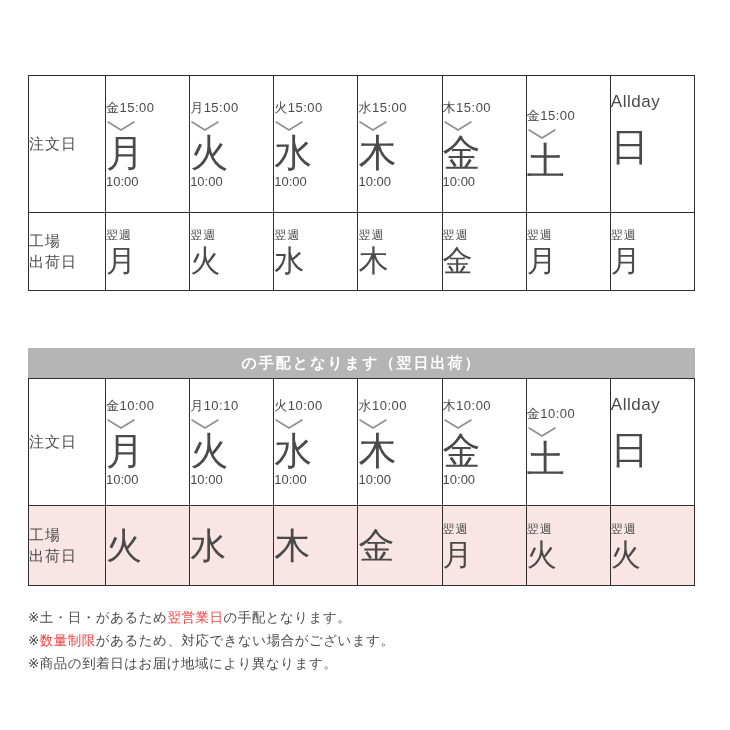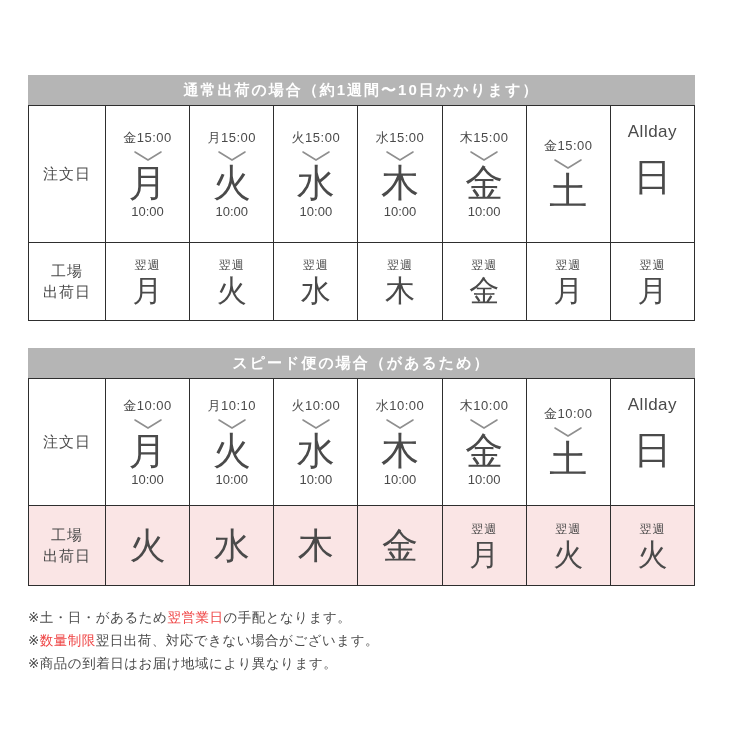--- a/index.html
+++ b/index.html
@@ -14,21 +14,21 @@
   .title-bar { height:30px; background:#b5b5b5; color:#ffffff;
     font-size:15px; font-weight:bold; letter-spacing:2px;
     display:flex; align-items:center; justify-content:center; }
 
   .grid { display:grid; grid-template-columns:76px repeat(7,1fr);
     border:1px solid #2e2e2e; background:#fff; }
   #table-normal .grid { grid-template-rows:136px 78px; }
   #table-speed  .grid { grid-template-rows:126px 80px; }
 
   .grid > div { border-left:1px solid #2e2e2e;
-    display:flex; flex-direction:column; align-items:center; justify-content:center;
+    display:flex; flex-direction:column; align-items:flex-start; justify-content:center;
     text-align:center; }
   .grid > div:nth-child(8n+1) { border-left:none; }
   .grid > div:nth-child(n+9) { border-top:1px solid #2e2e2e; }
 
   .row-label { font-size:15px; letter-spacing:1px; line-height:1.35; }
 
   .cutoff { font-size:13px; letter-spacing:0.5px; }
   .cutoff-allday { font-size:17px; letter-spacing:0.5px; }
   .chevron { margin:3px 0 2px 0; line-height:0; }
   .order-day { font-size:38px; line-height:1.05; font-weight:normal; }
@@ -46,174 +46,171 @@
   .notes { position:absolute; left:28px; top:606px; font-size:13.5px;
     line-height:23px; letter-spacing:0.5px; color:#4a4a4a; }
   .notes .hl { color:#ef4444; }
 </style>
 </head>
 <body>
 
 <div class="page">
 
   <div class="sched" id="table-normal">
+    <div class="grid">
+      <div class="row-label">注文日</div>
+
+      <div class="order-cell">
+        <div class="cutoff">金15:00</div>
+        <div class="chevron"><svg width="30" height="12">
+              <polyline points="2,2 15,10 28,2" fill="none" stroke="#8f8f8f" stroke-width="1.6" stroke-linecap="round"></polyline>
+            </svg></div>
+        <div class="order-day">月</div>
+        <div class="order-time">10:00</div>
+      </div>
+      <div class="order-cell">
+        <div class="cutoff">月15:00</div>
+        <div class="chevron"><svg width="30" height="12">
+              <polyline points="2,2 15,10 28,2" fill="none" stroke="#8f8f8f" stroke-width="1.6" stroke-linecap="round"></polyline>
+            </svg></div>
+        <div class="order-day">火</div>
+        <div class="order-time">10:00</div>
+      </div>
+      <div class="order-cell">
+        <div class="cutoff">火15:00</div>
+        <div class="chevron"><svg width="30" height="12">
+              <polyline points="2,2 15,10 28,2" fill="none" stroke="#8f8f8f" stroke-width="1.6" stroke-linecap="round"></polyline>
+            </svg></div>
+        <div class="order-day">水</div>
+        <div class="order-time">10:00</div>
+      </div>
+      <div class="order-cell">
+        <div class="cutoff">水15:00</div>
+        <div class="chevron"><svg width="30" height="12">
+              <polyline points="2,2 15,10 28,2" fill="none" stroke="#8f8f8f" stroke-width="1.6" stroke-linecap="round"></polyline>
+            </svg></div>
+        <div class="order-day">木</div>
+        <div class="order-time">10:00</div>
+      </div>
+      <div class="order-cell">
+        <div class="cutoff">木15:00</div>
+        <div class="chevron"><svg width="30" height="12">
+              <polyline points="2,2 15,10 28,2" fill="none" stroke="#8f8f8f" stroke-width="1.6" stroke-linecap="round"></polyline>
+            </svg></div>
+        <div class="order-day">金</div>
+        <div class="order-time">10:00</div>
+      </div>
+      <div class="order-cell">
+        <div class="cutoff">金15:00</div>
+        <div class="chevron"><svg width="30" height="12">
+              <polyline points="2,2 15,10 28,2" fill="none" stroke="#8f8f8f" stroke-width="1.6" stroke-linecap="round"></polyline>
+            </svg></div>
+        <div class="order-day">土</div>
+
+      </div>
+      <div class="order-cell allday-cell">
+        <div class="cutoff-allday">Allday</div>
+        <div class="order-day">日</div>
+      </div>
+
+      <div class="row-label">
+        <span style="display: block;">工場</span>
+        <span style="display: block;">出荷日</span>
+      </div>
+      <div class="ship-cell">
+        <div class="ship-week">翌週</div>
+        <div class="ship-day">月</div>
+      </div>
+      <div class="ship-cell">
+        <div class="ship-week">翌週</div>
+        <div class="ship-day">火</div>
+      </div>
+      <div class="ship-cell">
+        <div class="ship-week">翌週</div>
+        <div class="ship-day">水</div>
+      </div>
+      <div class="ship-cell">
+        <div class="ship-week">翌週</div>
+        <div class="ship-day">木</div>
+      </div>
+      <div class="ship-cell">
+        <div class="ship-week">翌週</div>
+        <div class="ship-day">金</div>
+      </div>
+      <div class="ship-cell">
+        <div class="ship-week">翌週</div>
+        <div class="ship-day">月</div>
+      </div>
+      <div class="ship-cell">
+        <div class="ship-week">翌週</div>
+        <div class="ship-day">月</div>
+      </div>
+    </div>
+  </div>
+
+  <div class="sched" id="table-speed">
     <div class="title-bar">
-      <span>通常出荷の場合（約1週間〜10日かかります）</span>
+      <span>の手配となります（翌日出荷）</span>
     </div>
     <div class="grid">
       <div class="row-label">注文日</div>
 
       <div class="order-cell">
-        <div class="cutoff">金15:00</div>
+        <div class="cutoff">金10:00</div>
         <div class="chevron"><svg width="30" height="12">
               <polyline points="2,2 15,10 28,2" fill="none" stroke="#8f8f8f" stroke-width="1.6" stroke-linecap="round"></polyline>
             </svg></div>
         <div class="order-day">月</div>
         <div class="order-time">10:00</div>
       </div>
       <div class="order-cell">
-        <div class="cutoff">月15:00</div>
+        <div class="cutoff">月10:10</div>
         <div class="chevron"><svg width="30" height="12">
               <polyline points="2,2 15,10 28,2" fill="none" stroke="#8f8f8f" stroke-width="1.6" stroke-linecap="round"></polyline>
             </svg></div>
         <div class="order-day">火</div>
         <div class="order-time">10:00</div>
       </div>
       <div class="order-cell">
-        <div class="cutoff">火15:00</div>
+        <div class="cutoff">火10:00</div>
         <div class="chevron"><svg width="30" height="12">
               <polyline points="2,2 15,10 28,2" fill="none" stroke="#8f8f8f" stroke-width="1.6" stroke-linecap="round"></polyline>
             </svg></div>
         <div class="order-day">水</div>
         <div class="order-time">10:00</div>
       </div>
       <div class="order-cell">
-        <div class="cutoff">水15:00</div>
+        <div class="cutoff">水10:00</div>
         <div class="chevron"><svg width="30" height="12">
               <polyline points="2,2 15,10 28,2" fill="none" stroke="#8f8f8f" stroke-width="1.6" stroke-linecap="round"></polyline>
             </svg></div>
         <div class="order-day">木</div>
         <div class="order-time">10:00</div>
       </div>
       <div class="order-cell">
-        <div class="cutoff">木15:00</div>
+        <div class="cutoff">木10:00</div>
         <div class="chevron"><svg width="30" height="12">
               <polyline points="2,2 15,10 28,2" fill="none" stroke="#8f8f8f" stroke-width="1.6" stroke-linecap="round"></polyline>
             </svg></div>
         <div class="order-day">金</div>
         <div class="order-time">10:00</div>
       </div>
       <div class="order-cell">
-        <div class="cutoff">金15:00</div>
+        <div class="cutoff">金10:00</div>
         <div class="chevron"><svg width="30" height="12">
               <polyline points="2,2 15,10 28,2" fill="none" stroke="#8f8f8f" stroke-width="1.6" stroke-linecap="round"></polyline>
             </svg></div>
         <div class="order-day">土</div>
 
       </div>
       <div class="order-cell allday-cell">
         <div class="cutoff-allday">Allday</div>
         <div class="order-day">日</div>
       </div>
 
-      <div class="row-label">
-        <span style="display: block;">工場</span>
-        <span style="display: block;">出荷日</span>
-      </div>
-      <div class="ship-cell">
-        <div class="ship-week">翌週</div>
-        <div class="ship-day">月</div>
-      </div>
-      <div class="ship-cell">
-        <div class="ship-week">翌週</div>
-        <div class="ship-day">火</div>
-      </div>
-      <div class="ship-cell">
-        <div class="ship-week">翌週</div>
-        <div class="ship-day">水</div>
-      </div>
-      <div class="ship-cell">
-        <div class="ship-week">翌週</div>
-        <div class="ship-day">木</div>
-      </div>
-      <div class="ship-cell">
-        <div class="ship-week">翌週</div>
-        <div class="ship-day">金</div>
-      </div>
-      <div class="ship-cell">
-        <div class="ship-week">翌週</div>
-        <div class="ship-day">月</div>
-      </div>
-      <div class="ship-cell">
-        <div class="ship-week">翌週</div>
-        <div class="ship-day">月</div>
-      </div>
-    </div>
-  </div>
-
-  <div class="sched" id="table-speed">
-    <div class="title-bar">
-      <span>スピード便の場合（があるため）</span>
-    </div>
-    <div class="grid">
-      <div class="row-label">注文日</div>
-
-      <div class="order-cell">
-        <div class="cutoff">金10:00</div>
-        <div class="chevron"><svg width="30" height="12">
-              <polyline points="2,2 15,10 28,2" fill="none" stroke="#8f8f8f" stroke-width="1.6" stroke-linecap="round"></polyline>
-            </svg></div>
-        <div class="order-day">月</div>
-        <div class="order-time">10:00</div>
-      </div>
-      <div class="order-cell">
-        <div class="cutoff">月10:10</div>
-        <div class="chevron"><svg width="30" height="12">
-              <polyline points="2,2 15,10 28,2" fill="none" stroke="#8f8f8f" stroke-width="1.6" stroke-linecap="round"></polyline>
-            </svg></div>
-        <div class="order-day">火</div>
-        <div class="order-time">10:00</div>
-      </div>
-      <div class="order-cell">
-        <div class="cutoff">火10:00</div>
-        <div class="chevron"><svg width="30" height="12">
-              <polyline points="2,2 15,10 28,2" fill="none" stroke="#8f8f8f" stroke-width="1.6" stroke-linecap="round"></polyline>
-            </svg></div>
-        <div class="order-day">水</div>
-        <div class="order-time">10:00</div>
-      </div>
-      <div class="order-cell">
-        <div class="cutoff">水10:00</div>
-        <div class="chevron"><svg width="30" height="12">
-              <polyline points="2,2 15,10 28,2" fill="none" stroke="#8f8f8f" stroke-width="1.6" stroke-linecap="round"></polyline>
-            </svg></div>
-        <div class="order-day">木</div>
-        <div class="order-time">10:00</div>
-      </div>
-      <div class="order-cell">
-        <div class="cutoff">木10:00</div>
-        <div class="chevron"><svg width="30" height="12">
-              <polyline points="2,2 15,10 28,2" fill="none" stroke="#8f8f8f" stroke-width="1.6" stroke-linecap="round"></polyline>
-            </svg></div>
-        <div class="order-day">金</div>
-        <div class="order-time">10:00</div>
-      </div>
-      <div class="order-cell">
-        <div class="cutoff">金10:00</div>
-        <div class="chevron"><svg width="30" height="12">
-              <polyline points="2,2 15,10 28,2" fill="none" stroke="#8f8f8f" stroke-width="1.6" stroke-linecap="round"></polyline>
-            </svg></div>
-        <div class="order-day">土</div>
-
-      </div>
-      <div class="order-cell allday-cell">
-        <div class="cutoff-allday">Allday</div>
-        <div class="order-day">日</div>
-      </div>
-
       <div class="row-label pink">
         <span style="display: block;">工場</span>
         <span style="display: block;">出荷日</span>
       </div>
       <div class="ship-cell pink big">
 
         <div class="ship-day">火</div>
       </div>
       <div class="ship-cell pink big">
 
@@ -237,17 +234,17 @@
       </div>
       <div class="ship-cell pink">
         <div class="ship-week">翌週</div>
         <div class="ship-day">火</div>
       </div>
     </div>
   </div>
 
   <div class="notes">
     <p><span>※土・日・があるため</span><span class="hl">翌営業日</span><span>の手配となります。</span></p>
-    <p><span>※</span><span class="hl">数量制限</span><span>翌日出荷、対応できない場合がございます。</span></p>
+    <p><span>※</span><span class="hl">数量制限</span><span>があるため、対応できない場合がございます。</span></p>
     <p><span>※商品の到着日はお届け地域により異なります。</span><span class="hl"></span><span></span></p>
   </div>
 
 </div>
 
 </body></html>

